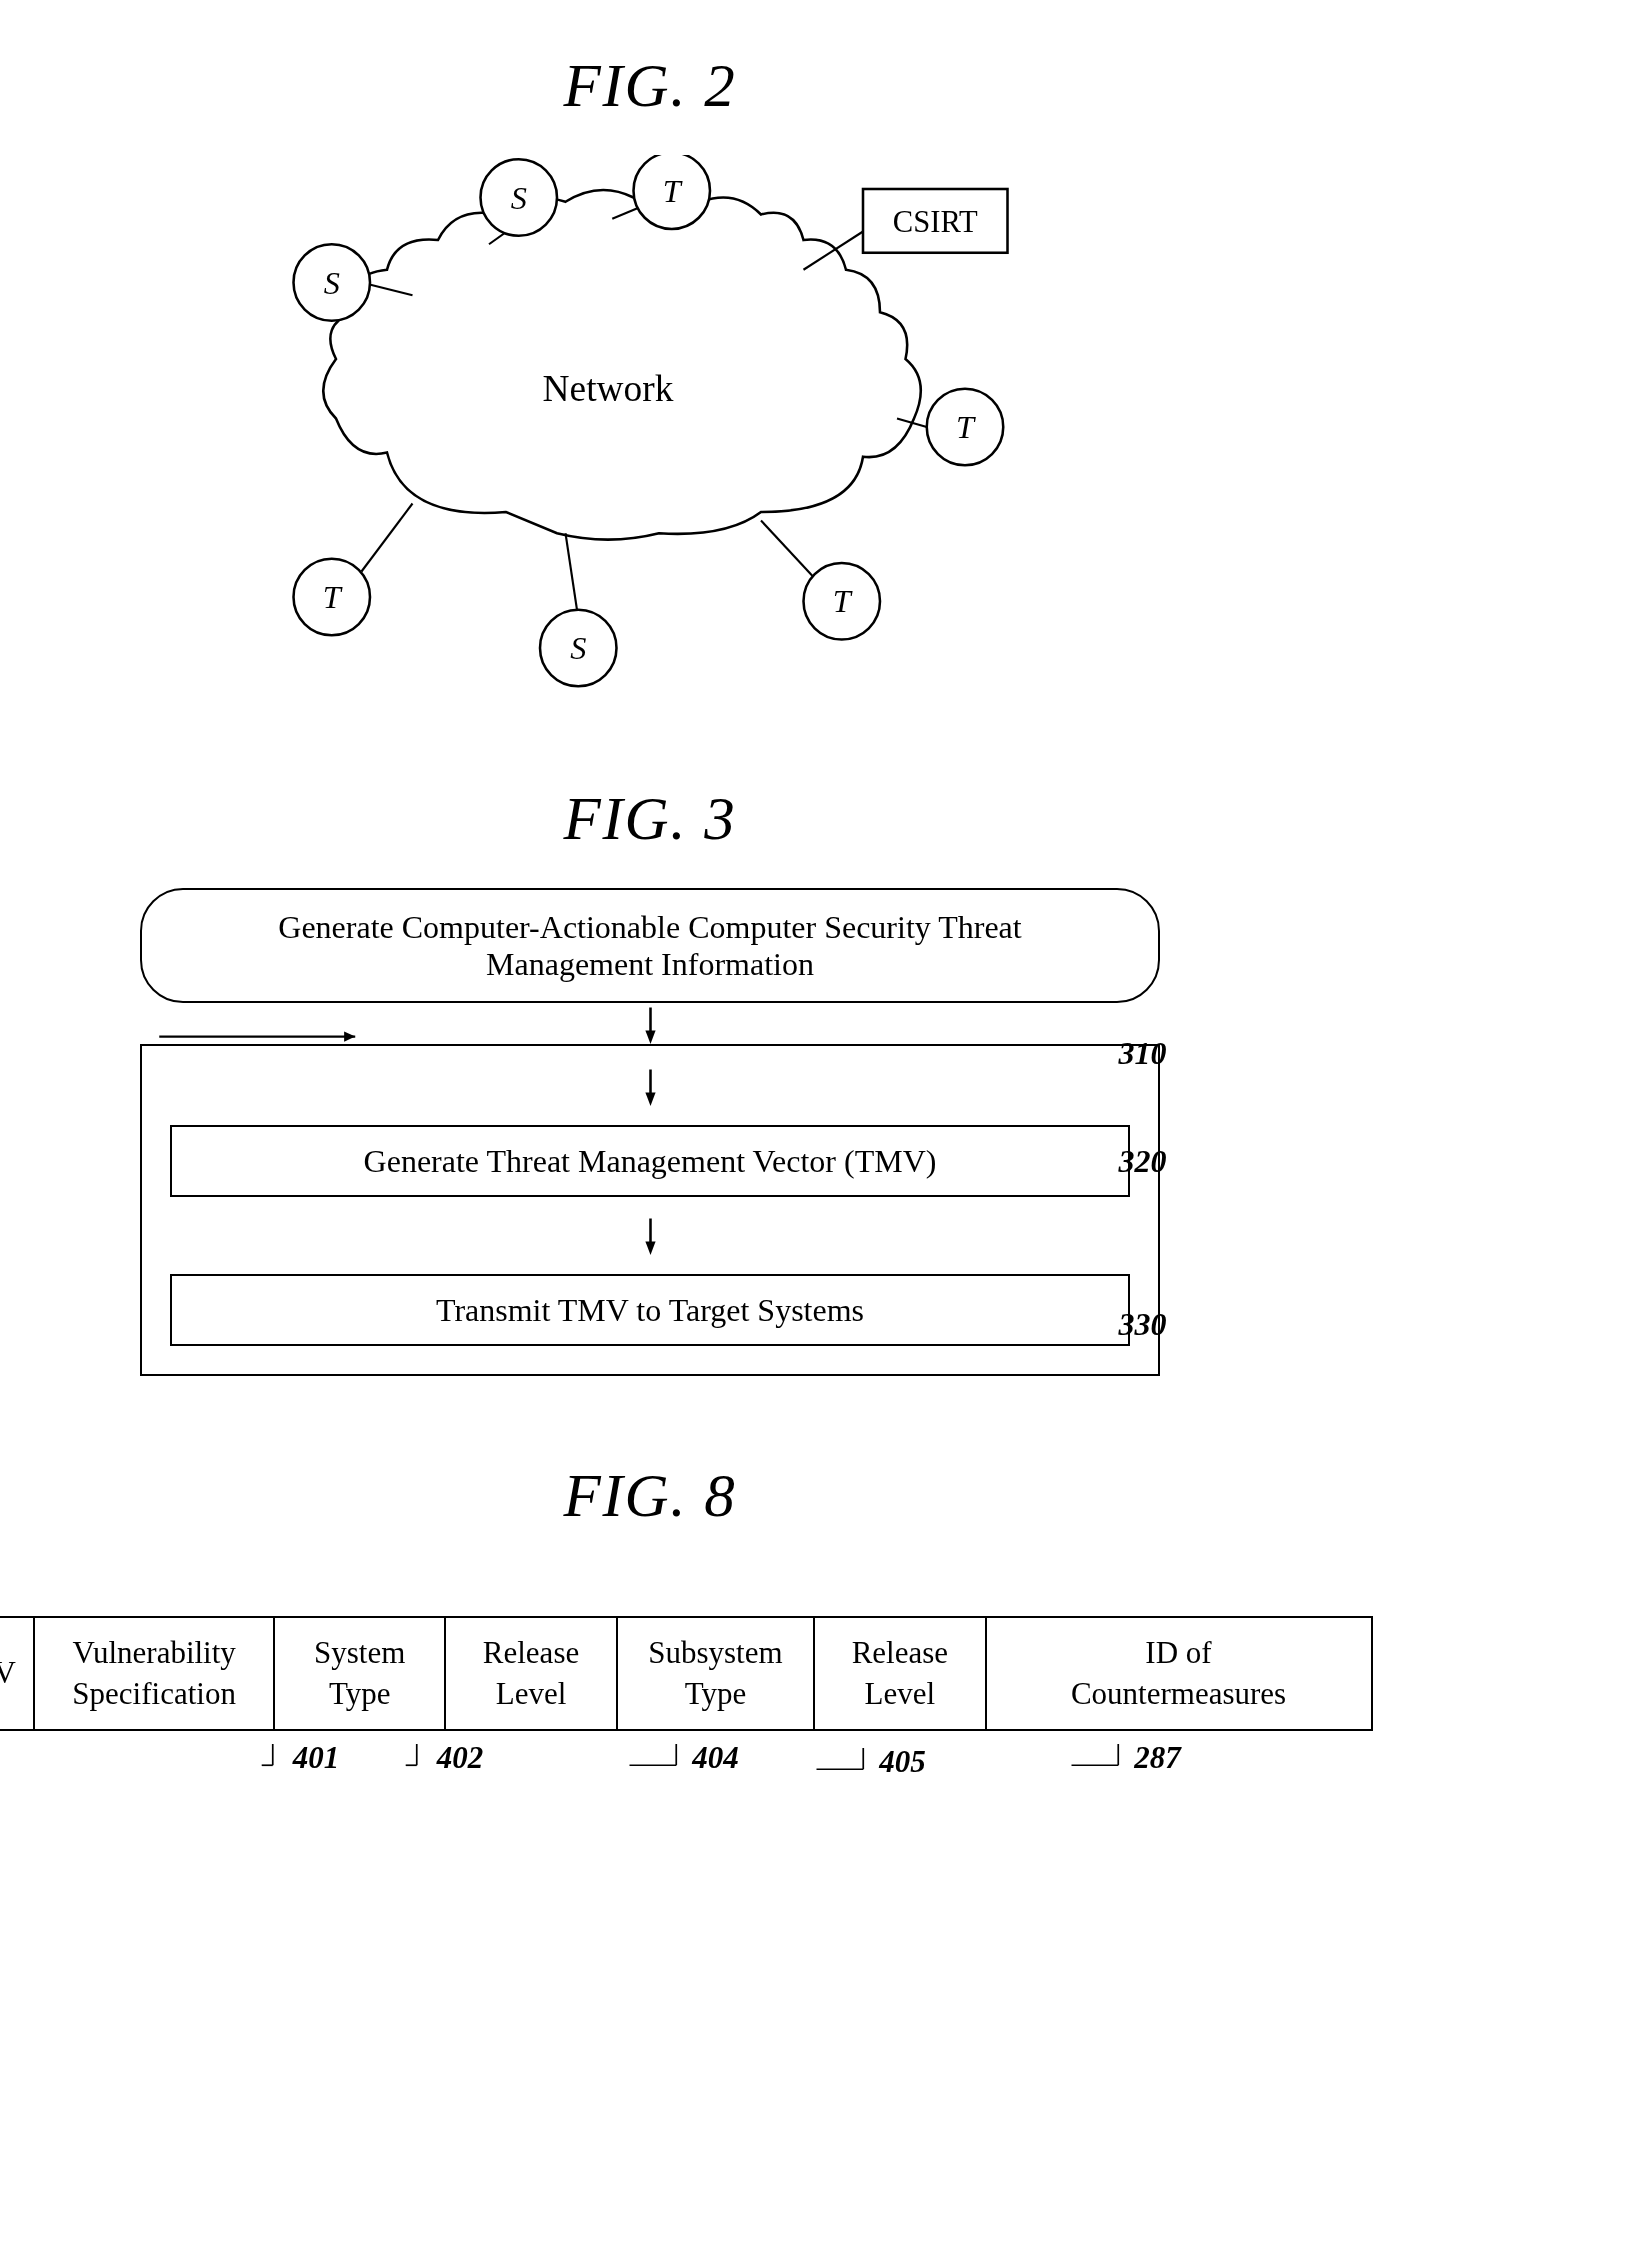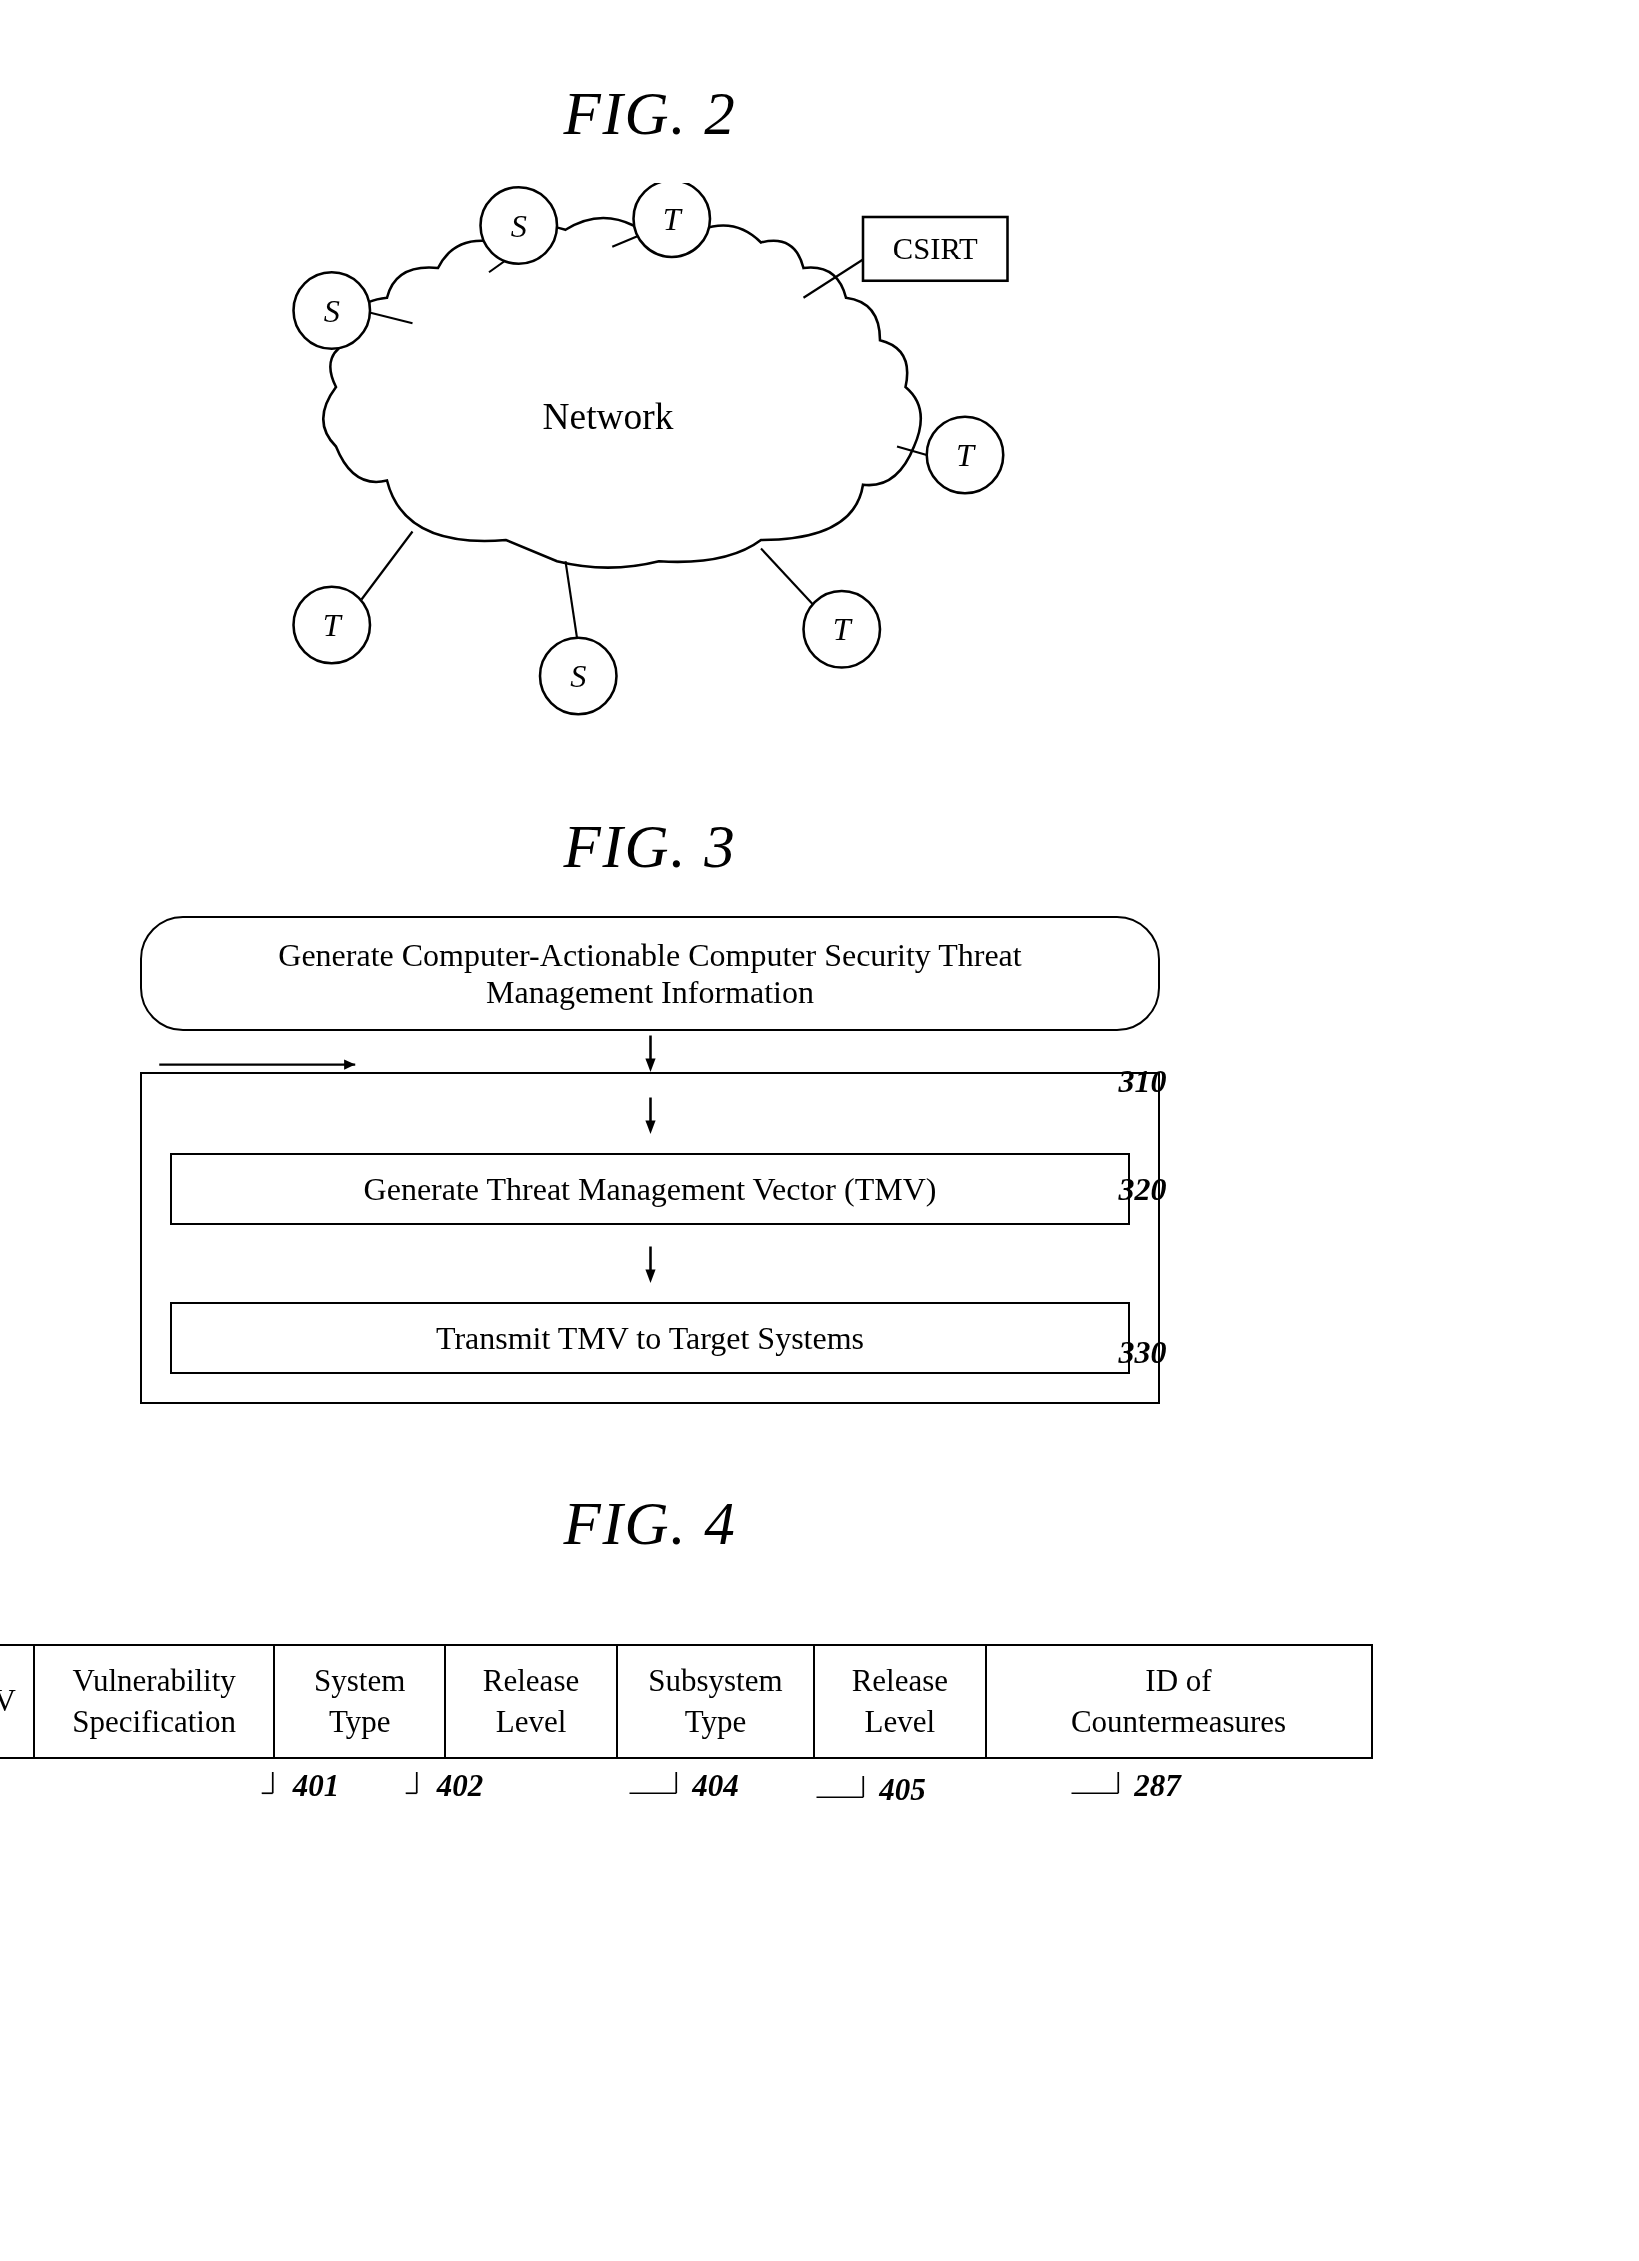--- a/index.html
+++ b/index.html
@@ -9,21 +9,21 @@
       width: 1640px;
       min-height: 2261px;
       position: relative;
       overflow-x: hidden;
     }
 
     .page {
       width: 1300px;
       min-height: 2261px;
       background: #fff;
-      padding: 79px 68px;
+      padding: 51px 68px;
       display: flex;
       flex-direction: column;
       align-items: center;
     }
 
     
     .fig2-section {
       width: 100%;
       display: flex;
       flex-direction: column;
@@ -283,21 +283,21 @@
             <span>Transmit TMV to Target Systems</span>
           </div>
           <div style="position:absolute; right:-8.5px; top:50%; transform:translateY(-50%); font-size:32px; font-style:italic; font-weight:bold;">330</div>
         </div>
 
       </div>
     </div>
   </div>
 
   <div class="fig4-section">
-    <div class="fig-title">FIG. 4</div>
+    <div class="fig-title">FIG. 8</div>
 
     <div class="fig4-diagram">
 
 
       <table class="tmv-table">
         <tbody>
             <tr>
           <td style="width:102px;">
             <span>TMV</span>
           </td>

